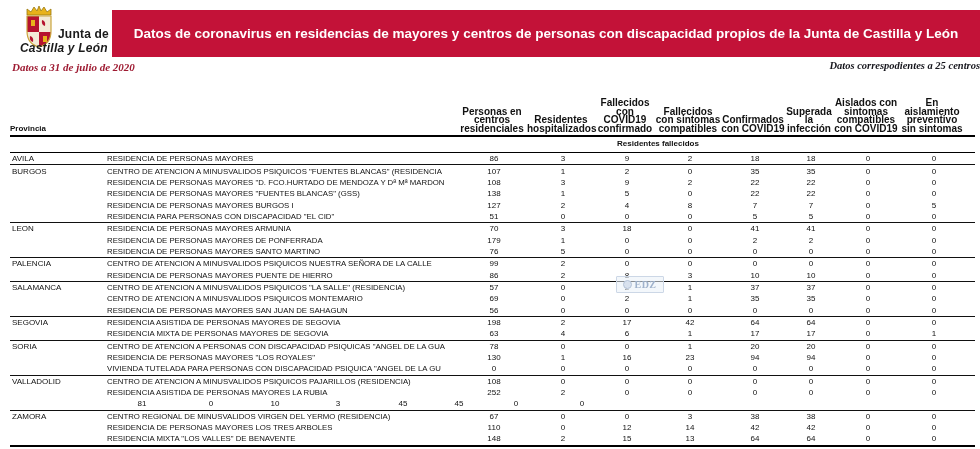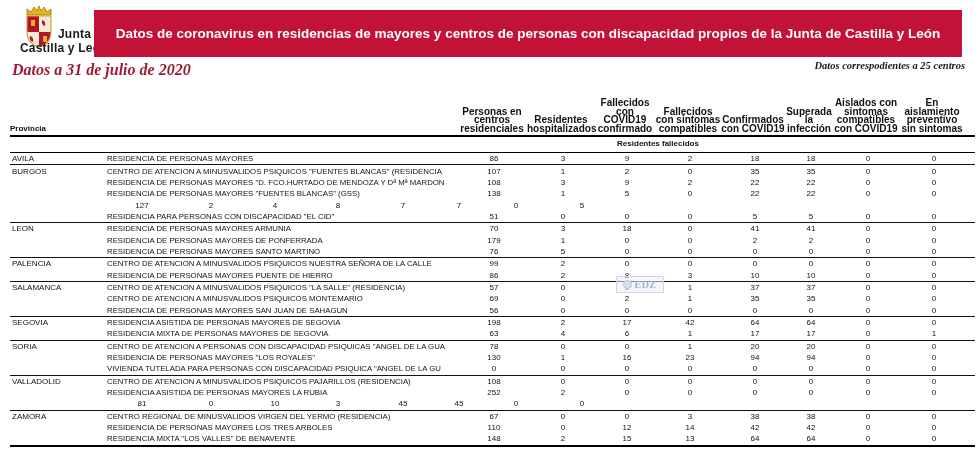--- a/index.html
+++ b/index.html
@@ -3,27 +3,27 @@
 <meta charset="utf-8">
 <style>
   html,body{margin:0;padding:0;}
   body{
     width:980px;height:449px;position:relative;background:#fff;
     font-family:"Liberation Sans",sans-serif;color:#111;overflow:hidden;
   }
   
   .logo-shield{position:absolute;left:22px;top:5px;}
   .logo-line1{position:absolute;left:58px;top:27px;font-size:12px;font-weight:bold;color:#1a1a1a;letter-spacing:.2px;}
-  .logo-line2{position:absolute;left:20px;top:41px;font-size:12px;font-weight:bold;color:#1a1a1a;letter-spacing:.2px;}
+  .logo-line2{position:absolute;left:20px;top:41px;font-size:12px;font-weight:bold;color:#1a1a1a;letter-spacing:.2px;font-style:italic;}
   .date-note{position:absolute;left:12px;top:61px;font-family:"Liberation Serif",serif;
-    font-style:italic;font-weight:bold;font-size:16px;color:#9e1b32;}
-  .banner{position:absolute;left:94px;top:10px;width:868px;height:47px;
+    font-style:italic;font-weight:bold;font-size:11px;color:#9e1b32;}
+  .banner{position:absolute;left:112px;top:10px;width:868px;height:47px;
     display:flex;align-items:center;justify-content:center;}
   .banner-title{color:#fff;font-weight:bold;font-size:13.5px;text-align:center;padding:0 14px;}
-  .centers-note{position:absolute;right:15px;top:60px;font-family:"Liberation Serif",serif;
+  .centers-note{position:absolute;right:0;top:60px;font-family:"Liberation Serif",serif;
     font-style:italic;font-weight:bold;font-size:10.5px;color:#16161d;}
   
   .tbl{position:absolute;left:10px;top:84px;width:965px;}
   .col-headers{display:flex;align-items:flex-end;border-bottom:2.5px solid #000;padding-bottom:2px;min-height:46px;}
   .prov-h{width:447px;font-weight:bold;font-size:8px;margin-top:40px;}
   .num-h{font-weight:bold;font-size:10px;line-height:8.5px;text-align:center;}
   .subheader-row{position:relative;height:15px;border-bottom:1.2px solid #000;}
   .subheader-row span{position:absolute;left:585px;width:126px;text-align:center;
     font-weight:bold;font-size:8px;top:2px;}
   .t-row{display:flex;align-items:center;height:11.35px;}
@@ -136,20 +136,21 @@
     <div class="cell-num w2">1</div>
     <div class="cell-num w3">5</div>
     <div class="cell-num w4">0</div>
     <div class="cell-num w5">22</div>
     <div class="cell-num w6">22</div>
     <div class="cell-num w7">0</div>
     <div class="cell-num w8">0</div>
   </div>
       <div class="t-row">
     <div class="cell-prov"></div>
+    <div class="cell-name">RESIDENCIA DE PERSONAS MAYORES BURGOS I</div>
     <div class="cell-num w1">127</div>
     <div class="cell-num w2">2</div>
     <div class="cell-num w3">4</div>
     <div class="cell-num w4">8</div>
     <div class="cell-num w5">7</div>
     <div class="cell-num w6">7</div>
     <div class="cell-num w7">0</div>
     <div class="cell-num w8">5</div>
   </div>
       <div class="t-row group-end">

